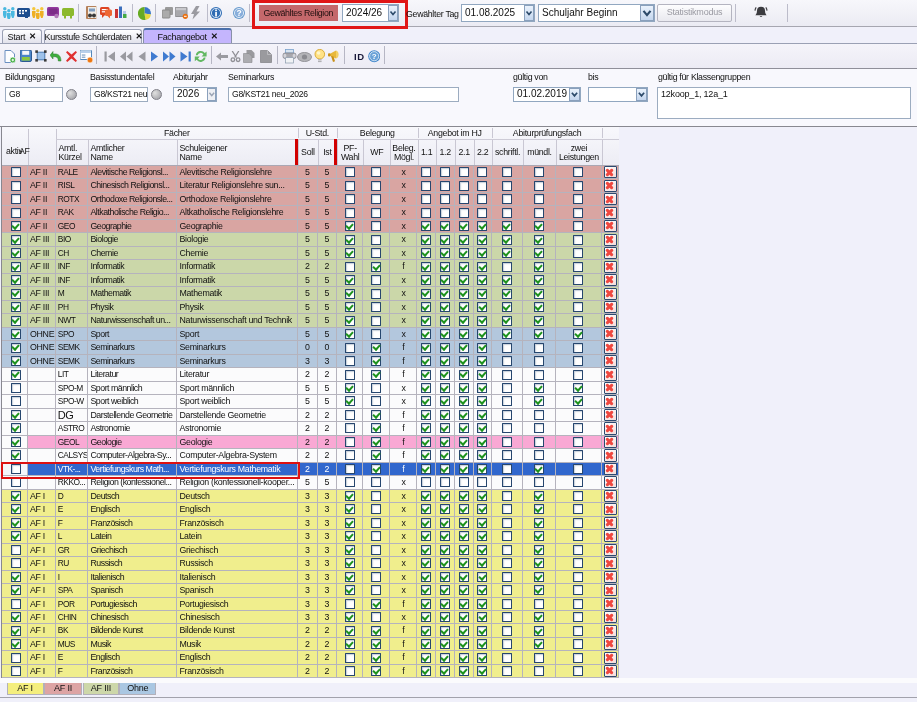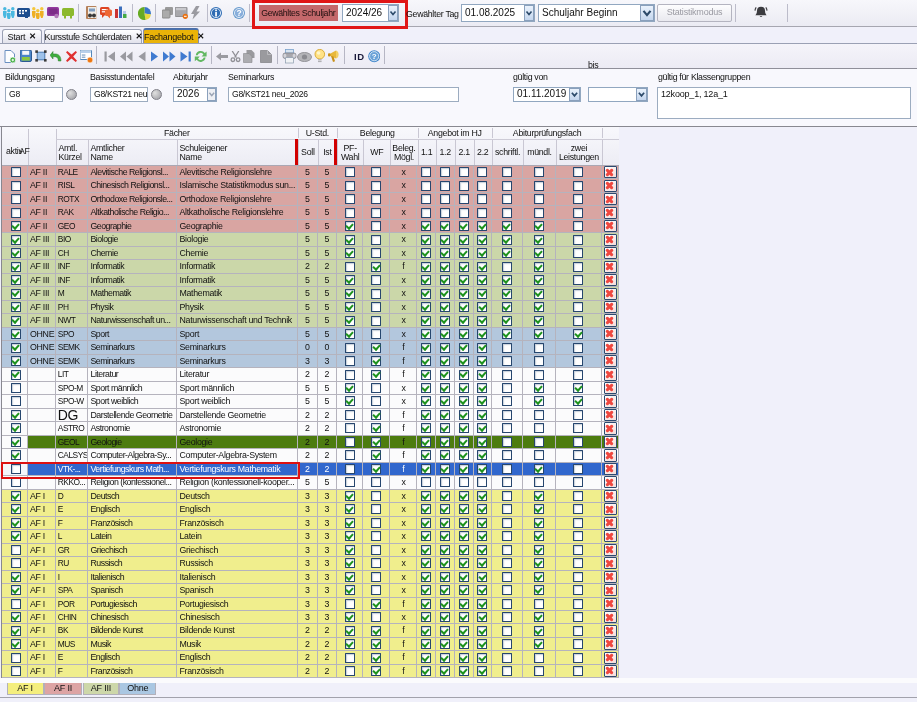--- a/index.html
+++ b/index.html
@@ -112,21 +112,21 @@
     <rect x="5.2" y="2.5" width="1.7" height="1.7" fill="#fff"></rect>
     <rect x="5.2" y="5" width="1.7" height="4.5" fill="#fff"></rect>
   </svg>
 <svg style="position:absolute;left:232.5px;top:7px" width="12" height="12" viewBox="0 0 12 12">
     <circle cx="6" cy="6" r="6" fill="#6699cc"></circle>
     <circle cx="6" cy="6" r="4.6" fill="#88aedb" stroke="#d8e6f4" stroke-width="1"></circle>
     <text x="6" y="9" font-size="8.5" font-weight="bold" fill="#fff" text-anchor="middle" font-family="Liberation Sans">?</text>
   </svg>
 <div style="position:absolute;left:249px;top:4px;width:1px;height:18px;background:#bcbcca"></div>
 <div style="position:absolute;left:251.5px;top:0px;width:150px;height:23px;border:3px solid #e01616"></div>
-<div style="position:absolute;left:258.5px;top:4.5px;width:79.5px;height:16.5px;background:#c4686b;color:#201010;font-size:8.8px;letter-spacing:-0.35px;line-height:16.5px;text-align:center;white-space:nowrap">Gewähltes Schuljahr</div>
+<div style="position:absolute;left:258.5px;top:4.5px;width:79.5px;height:16.5px;background:#c4686b;color:#201010;font-size:8.8px;letter-spacing:-0.35px;line-height:16.5px;text-align:center;white-space:nowrap">Gewähltes Religion</div>
 <div style="position:absolute;left:342px;top:4px;width:57px;height:18px;background:#fff;border:1px solid #91a7c0;font-size:10px;line-height:16px;padding-left:3px;box-sizing:border-box;white-space:nowrap;overflow:hidden">2024/26</div>
 <div style="position:absolute;left:388px;top:5px;width:10px;height:16px;background:linear-gradient(#eaf2fc,#c4d6ee);border:1px solid #8aa0bc;box-sizing:border-box">
     <svg width="8" height="14" viewBox="0 0 8 10" style="display:block;margin:auto">
       <path d="M1.5 3.5 L4 6.5 L6.5 3.5" stroke="#2c4a6a" stroke-width="1.6" fill="none"></path>
     </svg>
   </div>
 <div style="position:absolute;left:406px;top:8.5px;font-size:8.8px;letter-spacing:-0.3px;white-space:nowrap">Gewählter Tag</div>
 <div style="position:absolute;left:461px;top:4px;width:74px;height:18px;background:#fff;border:1px solid #91a7c0;font-size:10px;line-height:16px;padding-left:3px;box-sizing:border-box;white-space:nowrap;overflow:hidden">01.08.2025</div>
 <div style="position:absolute;left:524px;top:5px;width:10px;height:16px;background:linear-gradient(#eaf2fc,#c4d6ee);border:1px solid #8aa0bc;box-sizing:border-box">
     <svg width="8" height="14" viewBox="0 0 8 10" style="display:block;margin:auto">
@@ -143,21 +143,21 @@
 <div style="position:absolute;left:735px;top:4px;width:1px;height:18px;background:#bcbcca"></div>
 <svg style="position:absolute;left:753px;top:5px" width="16" height="16" viewBox="0 0 16 16">
     <path d="M8 1.8 a4 4 0 0 1 4 4 c0 2.8 1.2 4 1.7 4.5 H2.3 c.5-.5 1.7-1.7 1.7-4.5 A4 4 0 0 1 8 1.8 Z" fill="#3c3c40"></path>
     <path d="M6.7 10.9 a1.4 1.4 0 0 0 2.6 0 Z" fill="#3c3c40"></path>
     <path d="M3.2 2.4 A5.8 5.8 0 0 0 2 5.6 M12.8 2.4 A5.8 5.8 0 0 1 14 5.6" stroke="#3c3c40" stroke-width="1.2" fill="none"></path>
   </svg>
 <div style="position:absolute;left:787px;top:4px;width:1px;height:18px;background:#bcbcca"></div>
 <div style="position:absolute;left:0px;top:42.5px;width:917px;height:1px;background:#9aa0b4"></div>
 <div style="position:absolute;left:2px;top:29px;width:39.5px;height:14px;background:linear-gradient(#ffffff,#e2e2ec);border:1px solid #9aa0b4;border-bottom:none;border-radius:3px 3px 0 0;box-sizing:border-box;font-size:9px;letter-spacing:-0.3px;text-align:center;line-height:13px;white-space:nowrap">Start<span class="tx">✕</span></div>
 <div style="position:absolute;left:43.5px;top:29px;width:98px;height:14px;background:linear-gradient(#ffffff,#e2e2ec);border:1px solid #9aa0b4;border-bottom:none;border-radius:3px 3px 0 0;box-sizing:border-box;font-size:9px;letter-spacing:-0.3px;text-align:center;line-height:13px;white-space:nowrap">Kursstufe Schülerdaten<span class="tx">✕</span></div>
-<div style="position:absolute;left:143px;top:27.5px;width:56px;height:15.5px;background:#eab308;border:1px solid #8890a8;border-bottom:none;border-top:2.5px solid #4a6faa;border-radius:3px 3px 0 0;box-sizing:border-box;font-size:9px;letter-spacing:-0.3px;text-align:left;line-height:12px;white-space:nowrap">Fachangebot<span class="tx">✕</span></div>
+<div style="position:absolute;left:143px;top:27.5px;width:89px;height:15.5px;background:#c4b5fd;border:1px solid #8890a8;border-bottom:none;border-top:2.5px solid #4a6faa;border-radius:3px 3px 0 0;box-sizing:border-box;font-size:9px;letter-spacing:-0.3px;text-align:center;line-height:12px;white-space:nowrap">Fachangebot<span class="tx">✕</span></div>
 <svg style="position:absolute;left:4px;top:50px" width="12" height="13" viewBox="0 0 12 13">
     <path d="M1 0.5 h6 l3.5 3.5 v8.5 h-9.5 Z" fill="#fdfdff" stroke="#6a8fc0" stroke-width="1"></path>
     <circle cx="8.8" cy="10" r="2.9" fill="#3aaa3a" stroke="#fff" stroke-width=".7"></circle>
     <rect x="7.5" y="9.5" width="2.7" height="1" fill="#fff"></rect>
     <rect x="8.3" y="8.7" width="1" height="2.7" fill="#fff"></rect>
   </svg>
 <svg style="position:absolute;left:19.5px;top:50px" width="12" height="12" viewBox="0 0 12 12">
     <rect x="0" y="0" width="11.5" height="11.5" rx="1.5" fill="#4a84c8" stroke="#2c5a94"></rect>
     <rect x="2.2" y="0.8" width="7" height="4" fill="#f4f6fa"></rect>
     <rect x="1.8" y="7" width="8" height="3.6" fill="#8cc63f"></rect>
@@ -256,34 +256,34 @@
     <circle cx="6.2" cy="6.2" r="6" fill="#4488cc"></circle>
     <circle cx="6.2" cy="6.2" r="4.6" fill="#6aa2d8" stroke="#d0e2f2" stroke-width="1"></circle>
     <text x="6.2" y="9.4" font-size="8" font-weight="bold" fill="#fff" text-anchor="middle" font-family="Liberation Sans">?</text>
   </svg>
 <div style="position:absolute;left:384px;top:46px;width:1px;height:18px;background:#b6b6c4"></div>
 <div style="position:absolute;left:5px;top:72px;font-size:8.8px;letter-spacing:-0.3px;white-space:nowrap">Bildungsgang</div>
 <div style="position:absolute;left:90px;top:72px;font-size:8.8px;letter-spacing:-0.3px;white-space:nowrap">Basisstundentafel</div>
 <div style="position:absolute;left:173px;top:72px;font-size:8.8px;letter-spacing:-0.3px;white-space:nowrap">Abiturjahr</div>
 <div style="position:absolute;left:228px;top:72px;font-size:8.8px;letter-spacing:-0.3px;white-space:nowrap">Seminarkurs</div>
 <div style="position:absolute;left:513px;top:72px;font-size:8.8px;letter-spacing:-0.3px;white-space:nowrap">gültig von</div>
-<div style="position:absolute;left:588px;top:60px;font-size:8.8px;letter-spacing:-0.3px;white-space:nowrap">bis</div>
+<div style="position:absolute;left:588px;top:72px;font-size:8.8px;letter-spacing:-0.3px;white-space:nowrap">bis</div>
 <div style="position:absolute;left:658px;top:72px;font-size:8.8px;letter-spacing:-0.3px;white-space:nowrap">gültig für Klassengruppen</div>
 <div style="position:absolute;left:5px;top:87px;width:58px;height:14.5px;background:#fff;border:1px solid #9cacc0;box-sizing:border-box;font-size:8.6px;letter-spacing:-0.3px;line-height:13px;padding-left:3px;white-space:nowrap;overflow:hidden">G8</div>
 <div style="position:absolute;left:65.5px;top:88.5px;width:11px;height:11px;border-radius:50%;background:radial-gradient(circle at 3px 3px,#e0e0e0,#9a9aa0);border:1px solid #808088;box-sizing:border-box"></div>
 <div style="position:absolute;left:90px;top:87px;width:58px;height:14.5px;background:#fff;border:1px solid #9cacc0;box-sizing:border-box;font-size:8.6px;letter-spacing:-0.3px;line-height:13px;padding-left:3px;white-space:nowrap;overflow:hidden">G8/KST21 neu</div>
 <div style="position:absolute;left:151px;top:88.5px;width:11px;height:11px;border-radius:50%;background:radial-gradient(circle at 3px 3px,#e0e0e0,#9a9aa0);border:1px solid #808088;box-sizing:border-box"></div>
 <div style="position:absolute;left:173px;top:87px;width:44px;height:14.5px;background:#fff;border:1px solid #91a7c0;font-size:10px;line-height:12.5px;padding-left:3px;box-sizing:border-box;white-space:nowrap;overflow:hidden">2026</div>
 <div style="position:absolute;left:206.5px;top:88px;width:9.5px;height:12.5px;background:#eef0f4;border:1px solid #8aa0bc;box-sizing:border-box">
     <svg width="7.5" height="10.5" viewBox="0 0 8 10" style="display:block;margin:auto">
       <path d="M1.5 3.5 L4 6.5 L6.5 3.5" stroke="#9aa4b4" stroke-width="1.6" fill="none"></path>
     </svg>
   </div>
 <div style="position:absolute;left:228px;top:87px;width:231px;height:14.5px;background:#fff;border:1px solid #9cacc0;box-sizing:border-box;font-size:8.6px;letter-spacing:-0.3px;line-height:13px;padding-left:3px;white-space:nowrap;overflow:hidden">G8/KST21 neu_2026</div>
-<div style="position:absolute;left:513px;top:87px;width:68px;height:14.5px;background:#fff;border:1px solid #91a7c0;font-size:10px;line-height:12.5px;padding-left:3px;box-sizing:border-box;white-space:nowrap;overflow:hidden">01.11.2019</div>
+<div style="position:absolute;left:513px;top:87px;width:68px;height:14.5px;background:#fff;border:1px solid #91a7c0;font-size:10px;line-height:12.5px;padding-left:3px;box-sizing:border-box;white-space:nowrap;overflow:hidden">01.02.2019</div>
 <div style="position:absolute;left:569px;top:88px;width:11px;height:12.5px;background:linear-gradient(#eaf2fc,#c4d6ee);border:1px solid #8aa0bc;box-sizing:border-box">
     <svg width="9" height="10.5" viewBox="0 0 8 10" style="display:block;margin:auto">
       <path d="M1.5 3.5 L4 6.5 L6.5 3.5" stroke="#2c4a6a" stroke-width="1.6" fill="none"></path>
     </svg>
   </div>
 <div style="position:absolute;left:588px;top:87px;width:60px;height:14.5px;background:#fff;border:1px solid #91a7c0;font-size:10px;line-height:12.5px;padding-left:3px;box-sizing:border-box;white-space:nowrap;overflow:hidden"></div>
 <div style="position:absolute;left:636px;top:88px;width:11px;height:12.5px;background:linear-gradient(#eaf2fc,#c4d6ee);border:1px solid #8aa0bc;box-sizing:border-box">
     <svg width="9" height="10.5" viewBox="0 0 8 10" style="display:block;margin:auto">
       <path d="M1.5 3.5 L4 6.5 L6.5 3.5" stroke="#2c4a6a" stroke-width="1.6" fill="none"></path>
     </svg>
@@ -402,21 +402,21 @@
           <span class="del"></span>
         </td>
       </tr>
       <tr style="background:#d9a5a2">
         <td style="background:#d9a5a2;text-align:center">
           <i class="k"></i>
         </td>
         <td style="">AF II</td>
         <td style="font-size:8.4px;letter-spacing:-0.5px;padding-left:2px">RISL</td>
         <td style="letter-spacing:-0.5px">Chinesisch Religionsl...</td>
-        <td style="">Islamische Statistikmodus sun...</td>
+        <td style="">Literatur Religionslehre sun...</td>
         <td class="n" style="">5</td>
         <td class="n" style="">5</td>
         <td class="n">
           <i class="k"></i>
         </td>
         <td class="n">
           <i class="k"></i>
         </td>
         <td class="n" style="">x</td>
         <td class="n">
@@ -1114,21 +1114,21 @@
         </td>
         <td class="n">
           <span class="del"></span>
         </td>
       </tr>
       <tr style="background:#fbfbfc">
         <td style="background:#fbfbfc;text-align:center">
           <i class="k c"></i>
         </td>
         <td style=""></td>
-        <td style="font-size:14px;letter-spacing:-0.5px;padding-left:2px">DG</td>
+        <td style="font-size:11px;letter-spacing:-0.5px;padding-left:2px">DG</td>
         <td style="letter-spacing:-0.5px">Darstellende Geometrie</td>
         <td style="">Darstellende Geometrie</td>
         <td class="n" style="">2</td>
         <td class="n" style="">2</td>
         <td class="n">
           <i class="k"></i>
         </td>
         <td class="n">
           <i class="k c"></i>
         </td>
@@ -1193,21 +1193,21 @@
         <td class="n">
           <i class="k"></i>
         </td>
         <td class="n">
           <i class="k"></i>
         </td>
         <td class="n">
           <span class="del"></span>
         </td>
       </tr>
-      <tr style="background:#4d7c0f">
+      <tr style="background:#f9a8d4">
         <td style="background:#fbfbfc;text-align:center">
           <i class="k c"></i>
         </td>
         <td style=""></td>
         <td style="font-size:8.4px;letter-spacing:-0.5px;padding-left:2px">GEOL</td>
         <td style="letter-spacing:-0.5px">Geologie</td>
         <td style="">Geologie</td>
         <td class="n" style="">2</td>
         <td class="n" style="">2</td>
         <td class="n">

